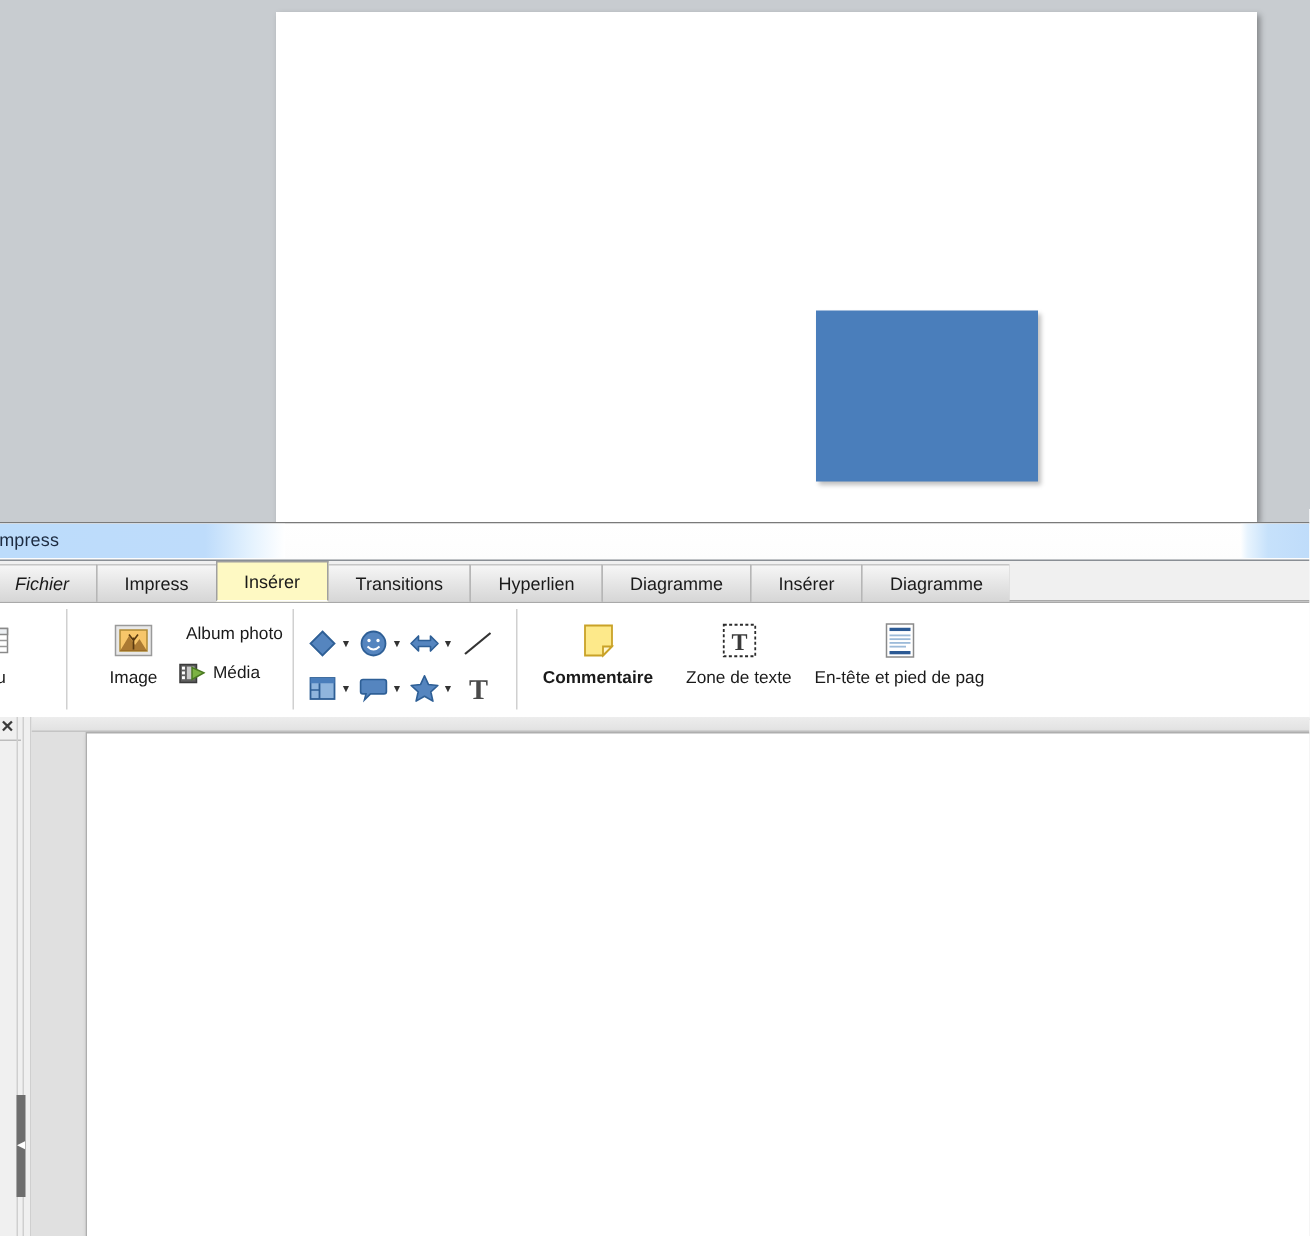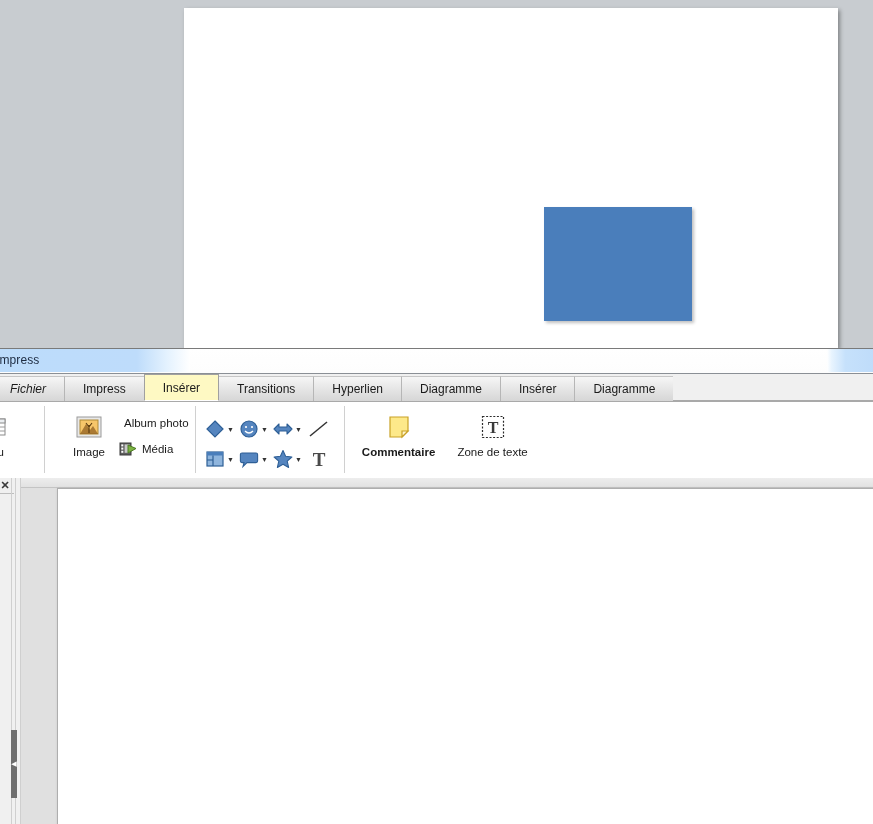--- a/index.html
+++ b/index.html
@@ -382,20 +382,34 @@
       <div class="big-btn" style="width:96px;">
         <div class="glyph">
           <svg width="28" height="26" viewBox="0 0 28 26">
             <rect x="3.5" y="2.5" width="21" height="21" fill="none" stroke="#2b2b2b" stroke-width="1.2" stroke-dasharray="2,1.6"></rect>
             <text x="14" y="19" font-family="Liberation Serif, serif" font-size="16" font-weight="bold" fill="#3a3a3a" text-anchor="middle">T</text>
           </svg>
         </div>
         <div class="cap">Zone de texte</div>
       </div>
 
+      <div class="big-btn" style="width:118px;">
+        <div class="glyph">
+          <svg width="26" height="26" viewBox="0 0 26 26">
+            <rect x="4" y="2" width="18" height="22" fill="#ffffff" stroke="#8a8a8a"></rect>
+            <rect x="6" y="4.5" width="14" height="2.2" fill="#2c5a94"></rect>
+            <rect x="6" y="9" width="14" height="1.2" fill="#9dbbd9"></rect>
+            <rect x="6" y="11.5" width="14" height="1.2" fill="#9dbbd9"></rect>
+            <rect x="6" y="14" width="14" height="1.2" fill="#9dbbd9"></rect>
+            <rect x="6" y="16.5" width="11" height="1.2" fill="#9dbbd9"></rect>
+            <rect x="6" y="20" width="14" height="2.2" fill="#2c5a94"></rect>
+          </svg>
+        </div>
+        <div class="cap">En-tête et pied de pag</div>
+      </div>
 
     </div>
   </div>
 
   <div id="workarea">
 
     <div id="left-panel">
       <div id="panel-close">✕</div>
       <div id="panel-tabline"></div>
       <div id="panel-vline1"></div>

